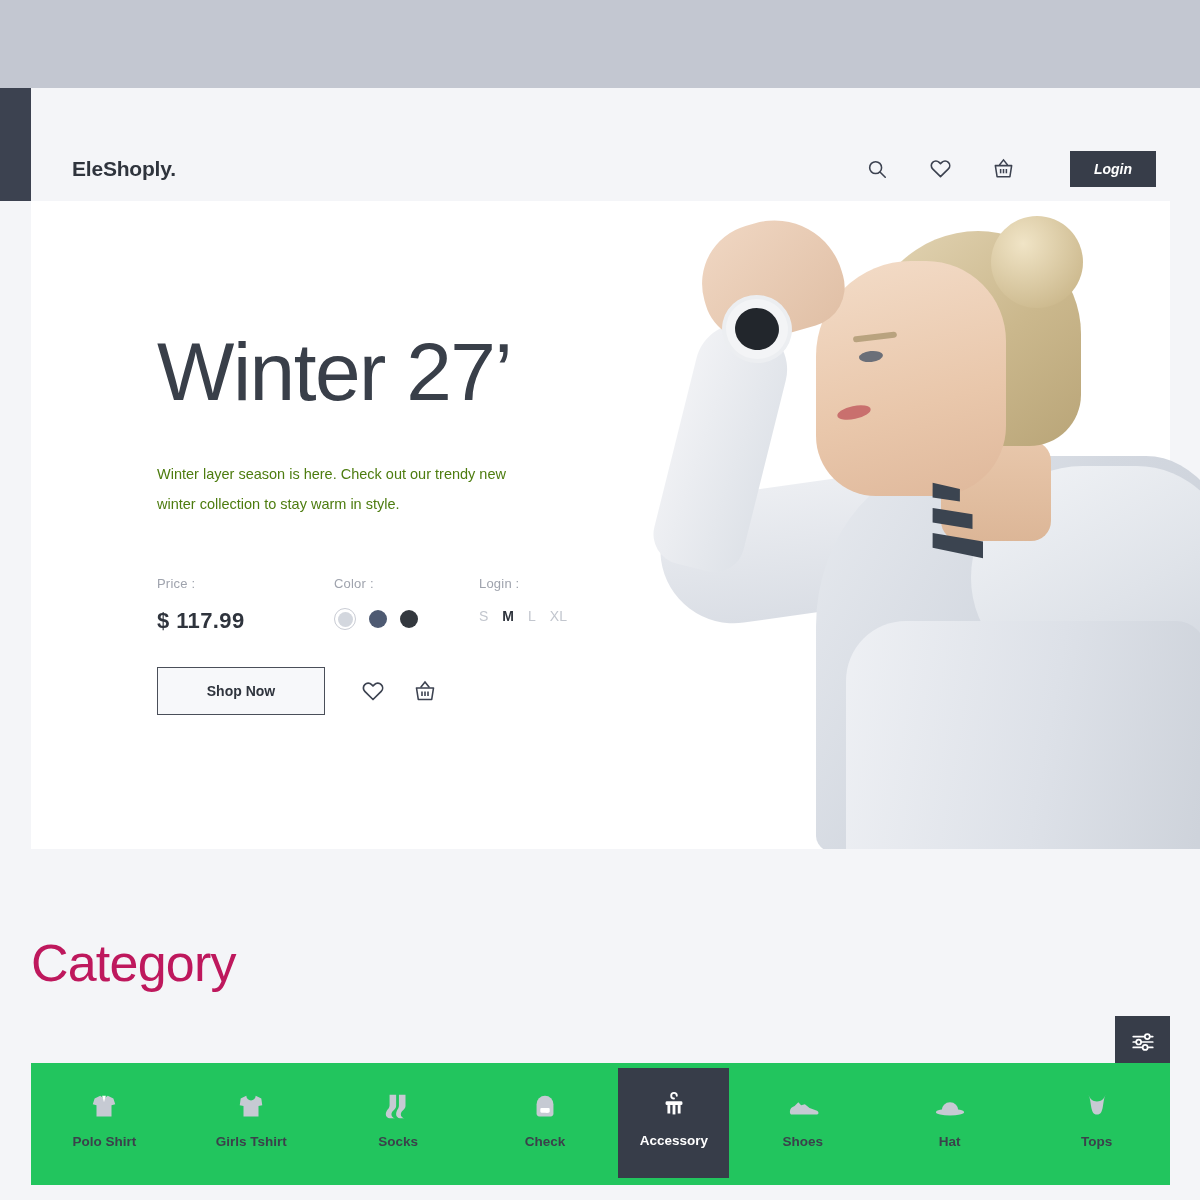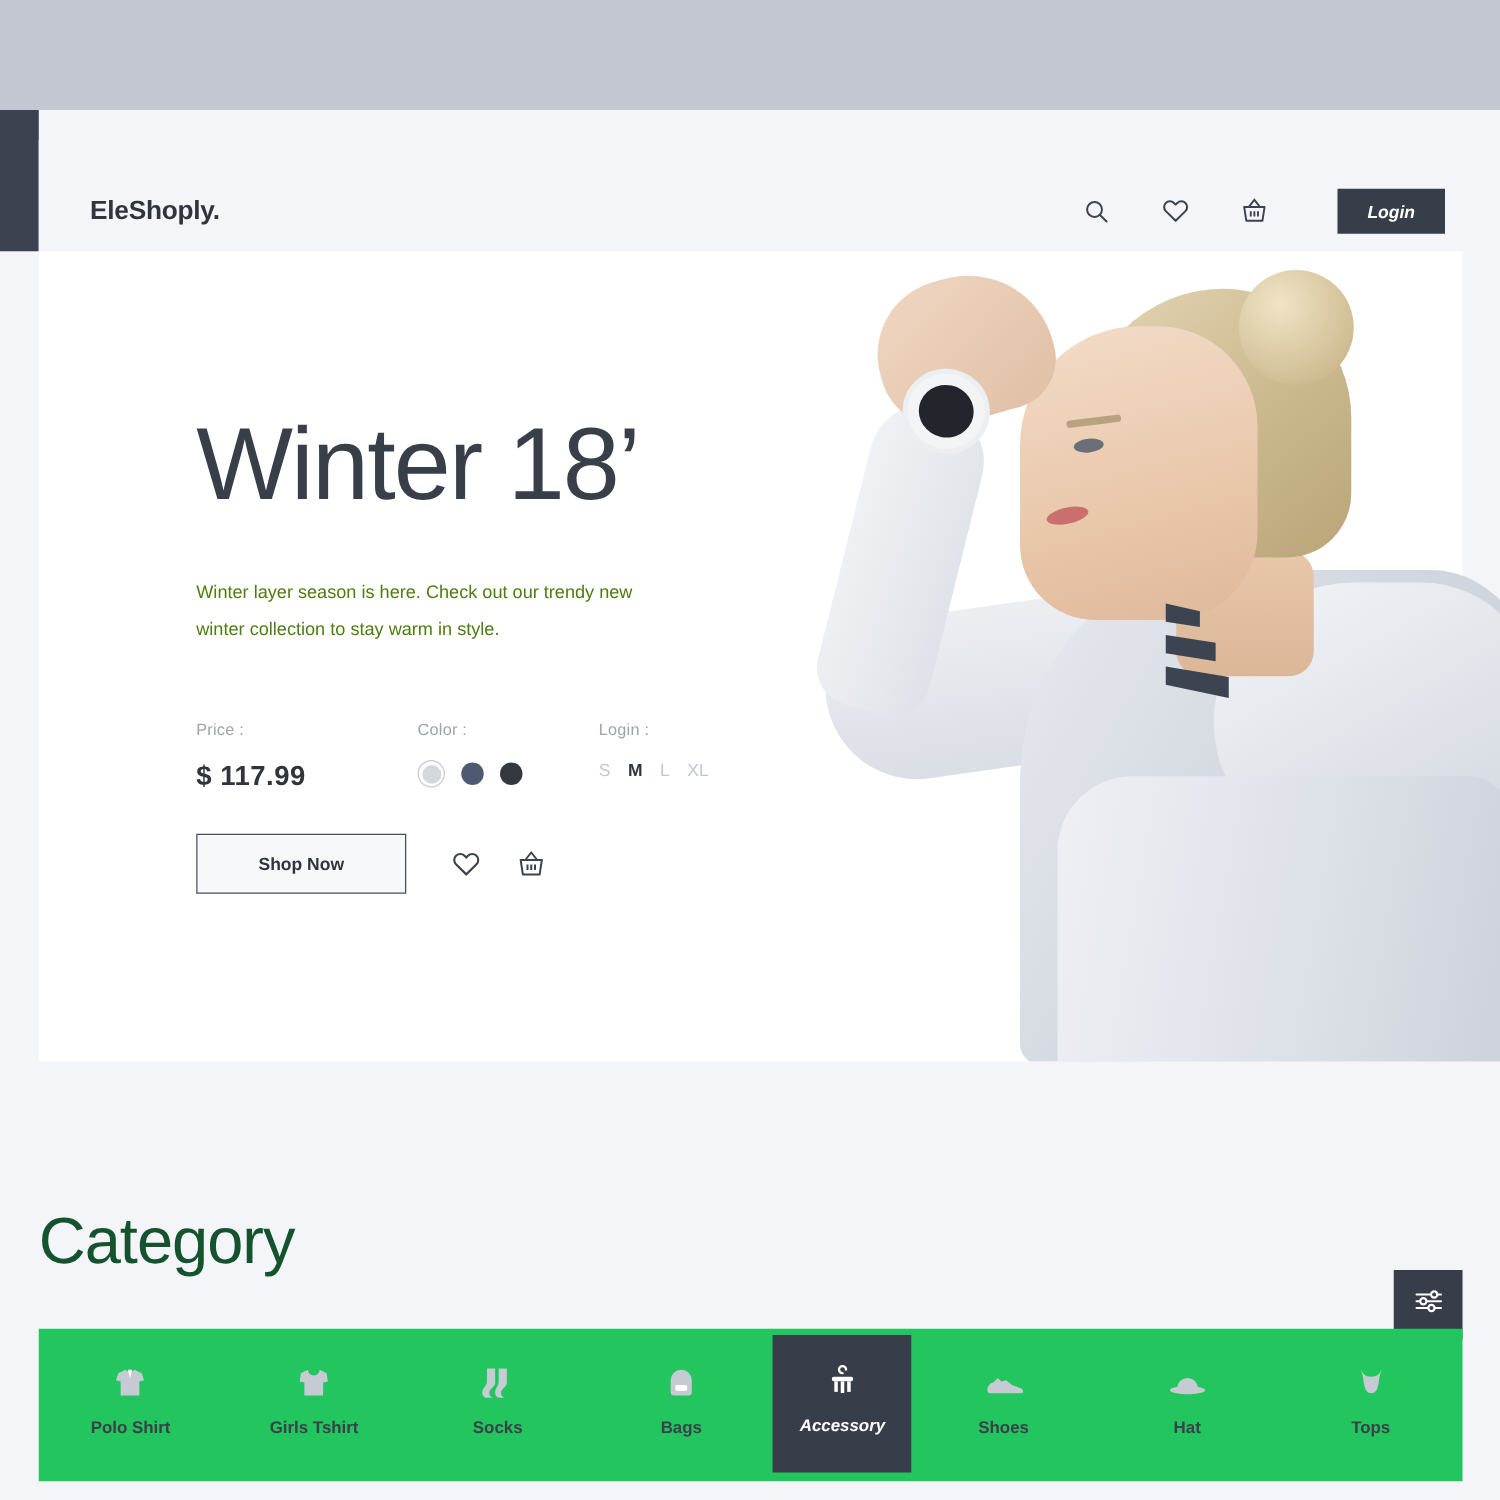--- a/index.html
+++ b/index.html
@@ -174,43 +174,42 @@
     transform: rotate(90deg);
   }
   .ph-hoodcowl {
     left: 330px; top: 265px; width: 260px; height: 215px;
     background: linear-gradient(150deg,#f2f4f7 0%,#dfe3e9 60%,#d1d6de 100%);
     border-radius: 130px 110px 60px 120px;
   }
 
   
   .cat-title {
-    position: absolute; left: 31px; top: 963px;
-    font-size: 52px; color: #14532d; letter-spacing: -0.8px;
+    position: absolute; left: 31px; top: 933px;
+    font-size: 52px; color: #be185d; letter-spacing: -0.8px;
   }
   .filter-btn {
     position: absolute; left: 1115px; top: 1016px; width: 55px; height: 55px;
     background: #373d49; display: flex; align-items: center; justify-content: center;
     cursor: pointer;
   }
   .cat-bar {
     position: absolute; left: 31px; top: 1063px; width: 1139px; height: 122px;
     background: #22c55e; display: flex; align-items: flex-start;
   }
   .cat-item {
     flex: 1; height: 122px; display: flex; flex-direction: column;
     align-items: center; justify-content: center; cursor: pointer; gap: 12px;
     padding-bottom: 8px;
   }
   .cat-item .cat-icon { color: #c6cad3; display: flex; }
   .cat-item .cat-label { font-size: 13.5px; color: #3b414b; font-weight: bold; }
   .cat-item.active {
     position: relative; background: #373d49; height: 110px; margin-top: 5px;
     flex: 0 0 111px;
-    font-style: italic;
   }
   .cat-item.active .cat-icon { color: #ffffff; }
   .cat-item.active .cat-label { color: #ffffff; }
 </style>
 </head>
 <body>
 
 <div class="page">
 
   <div class="top-strip"></div>
@@ -261,21 +260,21 @@
       <div class="ph ph-hand"></div>
       <div class="ph ph-watch"></div>
       <svg class="ph ph-logo" viewBox="0 0 100 60">
         <polygon points="4,48 18,48 22,22 10,22" fill="#3b4450"></polygon>
         <polygon points="28,48 42,48 48,10 34,10" fill="#3b4450"></polygon>
         <polygon points="52,48 66,48 76,0 60,0" fill="#3b4450"></polygon>
       </svg>
     </div>
 
     <div class="hero-copy">
-      <div class="hero-title">Winter 18’</div>
+      <div class="hero-title">Winter 27’</div>
       <div class="hero-sub">Winter layer season is here. Check out our trendy new winter collection to stay warm in style.</div>
     </div>
 
     <div class="options">
       <div class="opt-col price">
         <span class="opt-label">Price :</span>
         <span class="price-value">$ 117.99</span>
       </div>
       <div class="opt-col color">
         <span class="opt-label">Color :</span>
@@ -364,21 +363,21 @@
     </div>
 
     <div class="cat-item">
       <span class="cat-icon">
         <svg width="30" height="30" viewBox="0 0 32 32" fill="none" stroke="currentColor" stroke-width="2.4">
           <path d="M7 13a9 9 0 0 1 18 0v10a3 3 0 0 1-3 3H10a3 3 0 0 1-3-3z" fill="currentColor" stroke="none"></path>
           <rect x="11" y="17" width="10" height="5" rx="1.2" fill="#ffffff" stroke="none"></rect>
           <circle cx="18" cy="20.5" r="1.6" fill="#ffffff" stroke="none"></circle>
         </svg>
       </span>
-      <span class="cat-label">Bags</span>
+      <span class="cat-label">Check</span>
     </div>
 
     <div class="cat-item active">
       <span class="cat-icon">
         <svg width="30" height="30" viewBox="0 0 32 32" fill="none">
           <path d="M16 8a3 3 0 1 1 3-3" stroke="currentColor" stroke-width="2" stroke-linecap="round"></path>
           <rect x="7" y="11" width="18" height="4" rx="1.5" fill="currentColor"></rect>
           <rect x="9" y="15" width="3" height="9" fill="currentColor"></rect>
           <rect x="14.5" y="15" width="3" height="10" fill="currentColor"></rect>
           <rect x="20" y="15" width="3" height="9" fill="currentColor"></rect>

